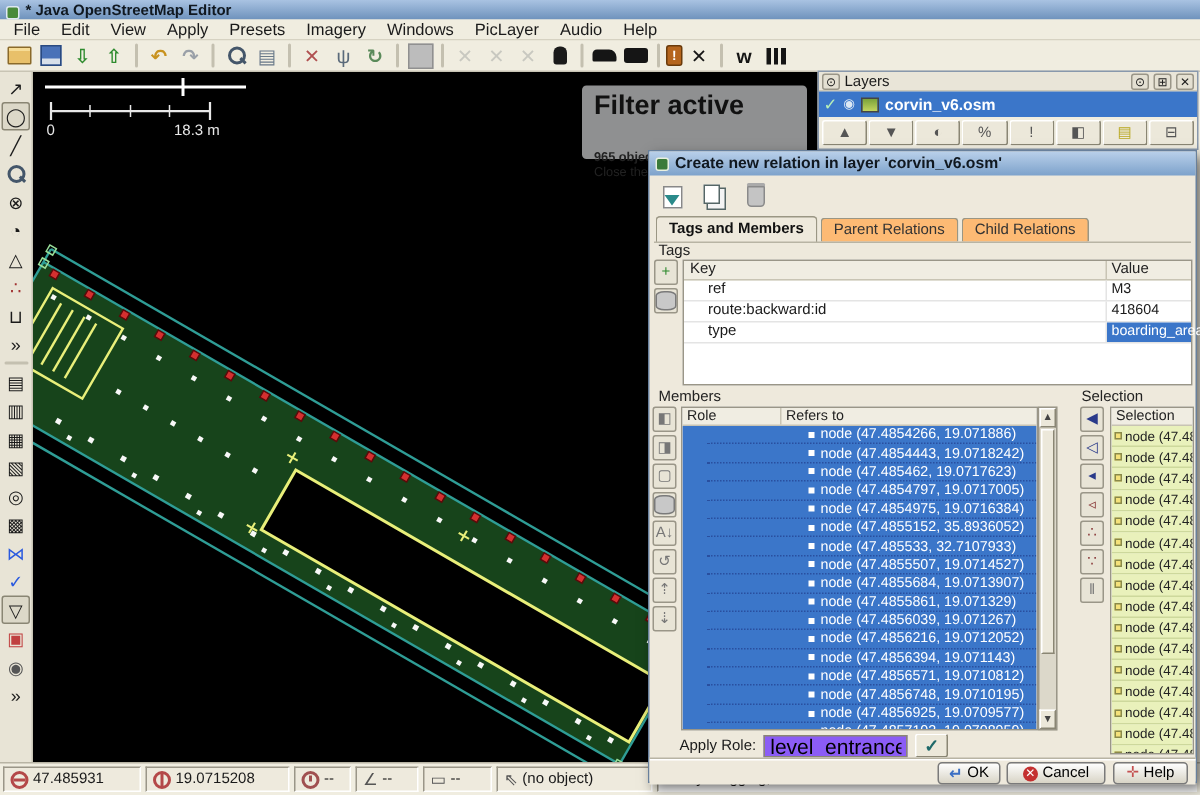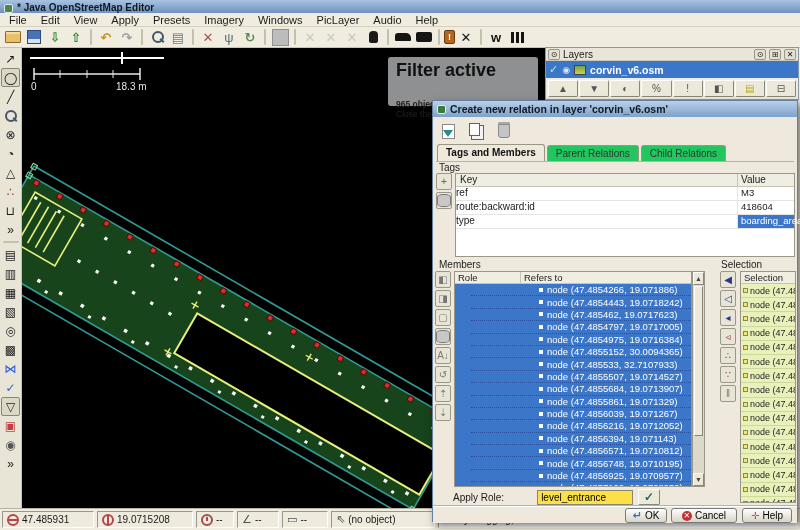--- a/index.html
+++ b/index.html
@@ -91,36 +91,36 @@
   #dialog { left:432px; top:100px; width:366px; height:422px; background:#eee9dc;
     border:1px solid #68809c; box-shadow:3px 4px 8px rgba(0,0,0,.55); z-index:5; }
   .dlg-titlebar { position:absolute; left:0; top:0; width:100%; height:16px;
     background:linear-gradient(#b9d0ea,#7da2cb); display:flex; align-items:center; gap:4px;
     padding:0 4px; font-size:10.5px; font-weight:bold; color:#101820; }
   .dlg-icon { width:9px; height:9px; background:#3a7a3a; border:1px solid #e8f0e0; border-radius:2px; }
   .dlg-toolbar { position:absolute; left:4px; top:18px; height:24px; display:flex; gap:6px; align-items:center; }
   .dlg-toolbar .tb-item { width:22px; height:22px; }
   .dlg-tabs { position:absolute; left:4px; top:43px; height:17px; display:flex; align-items:flex-end; }
   .tab { padding:2px 8px; font-size:10px; border:1px solid #9a9684; border-bottom:none;
-    border-radius:3px 3px 0 0; background:#22c55e; margin-right:2px; color:#333; }
+    border-radius:3px 3px 0 0; background:#fdba74; margin-right:2px; color:#333; }
   .tab[data-active="true"] { background:#eee9dc; font-weight:bold; color:#111;
     padding-bottom:4px; position:relative; top:1px;margin-top:24px; }
   .dlg-body-line { position:absolute; left:3px; right:3px; top:60px; border-top:1px solid #b8b4a4; }
 
   .grp-label { position:absolute; font-size:10px; color:#222; }
   .side-col { position:absolute; display:flex; flex-direction:column; gap:2px; align-items:center; }
   .side-col .mini-btn { width:16px; height:17px; font-size:10px; color:#777; background:#e8e4d6; }
 
   .tags-table { position:absolute; left:22px; top:72px; width:340px; height:84px;
     background:#fff; border:1px solid #9a9688; font-size:10px; }
   .t-head { display:flex; background:#f0ede2; border-bottom:1px solid #c8c4b4; height:13px; color:#222; }
   .t-head .k { flex:1; padding-left:4px; border-right:1px solid #c8c4b4; }
   .t-head .v { width:56px; padding-left:3px; }
   .t-row { display:flex; height:14px; border-bottom:1px solid #e4e4e4; }
-  .t-row .k { flex:1; padding-left:0; border-right:1px solid #e4e4e4; }
+  .t-row .k { flex:1; padding-left:16px; border-right:1px solid #e4e4e4; }
   .t-row .v { width:56px; padding-left:3px; font-size:9.5px; }
   .t-row[data-selected="true"] .v { background:#3b76c9; color:#fff; }
 
   .members-table { position:absolute; left:21px; top:170px; width:238px; height:216px;
     background:#fff; border:1px solid #9a9688; overflow:hidden; }
   .m-head { display:flex; height:12px; background:#f0ede2; border-bottom:1px solid #c8c4b4;
     font-size:9.5px; color:#222; }
   .m-head .role { width:66px; padding-left:3px; border-right:1px solid #c8c4b4; }
   .m-head .refers { flex:1; padding-left:3px; }
   .m-body { background:#3b76c9; height:204px; overflow:hidden; }
@@ -136,22 +136,22 @@
 
   .sel-list { position:absolute; left:307px; top:170px; width:56px; height:232px;
     background:#fff; border:1px solid #9a9688; overflow:hidden; }
   .s-head { height:12px; background:#f0ede2; border-bottom:1px solid #c8c4b4; font-size:9.5px;
     padding-left:3px; color:#222; }
   .s-row { height:14.2px; background:#e9f1bb; border-bottom:1px solid #cdd89c; display:flex;
     align-items:center; gap:2px; padding-left:2px; font-size:9px; white-space:nowrap; color:#222; }
   .s-icon { width:5px; height:5px; background:#f5e27a; border:1px solid #8a8a4a; flex:none; }
 
   .apply-row { position:absolute; left:20px; top:388px; height:16px; display:flex; align-items:center; gap:5px; font-size:10px; }
-  .apply-input { width:96px; height:15px; background:#fde047; border:1px solid #8a8674;
-    font-size:10px; padding:0 3px; font-family:inherit;margin-left:28px; }
+  .apply-input { width:96px; height:15px; background:#8b5cf6; border:1px solid #8a8674;
+    font-size:14px; padding:0 3px; font-family:inherit; }
   .apply-check { width:22px; height:16px; color:#1f6a6a; font-weight:bold; font-size:12px; }
 
   .dlg-footer { position:absolute; left:0; top:404px; width:100%; height:18px;
     border-top:1px solid #b8b4a4; box-shadow:inset 0 1px #fff; background:#eee9dc; }
   .dlg-btn { position:absolute; top:2px; height:15px; border:1px solid #7a7a7a; border-radius:3px;
     background:linear-gradient(#fefefe,#d8d4c6); font-size:10px; display:inline-flex;
     align-items:center; justify-content:center; gap:3px; font-family:inherit; }
   .ok-arrow { color:#3b6fc4; font-weight:bold; font-size:11px; }
   .cancel-x { width:10px; height:10px; border-radius:50%; background:#c43030; color:#fff;
     font-size:8px; display:inline-flex; align-items:center; justify-content:center; font-weight:bold; }
@@ -508,21 +508,21 @@
             <span>node (47.4854797, 19.0717005)</span>
           </div>
 
           <div class="m-row">
             <span class="m-bullet"></span>
             <span>node (47.4854975, 19.0716384)</span>
           </div>
 
           <div class="m-row">
             <span class="m-bullet"></span>
-            <span>node (47.4855152, 30.0094365)</span>
+            <span>node (47.4855152, 35.8936052)</span>
           </div>
 
           <div class="m-row">
             <span class="m-bullet"></span>
             <span>node (47.485533, 32.7107933)</span>
           </div>
 
           <div class="m-row">
             <span class="m-bullet"></span>
             <span>node (47.4855507, 19.0714527)</span>

